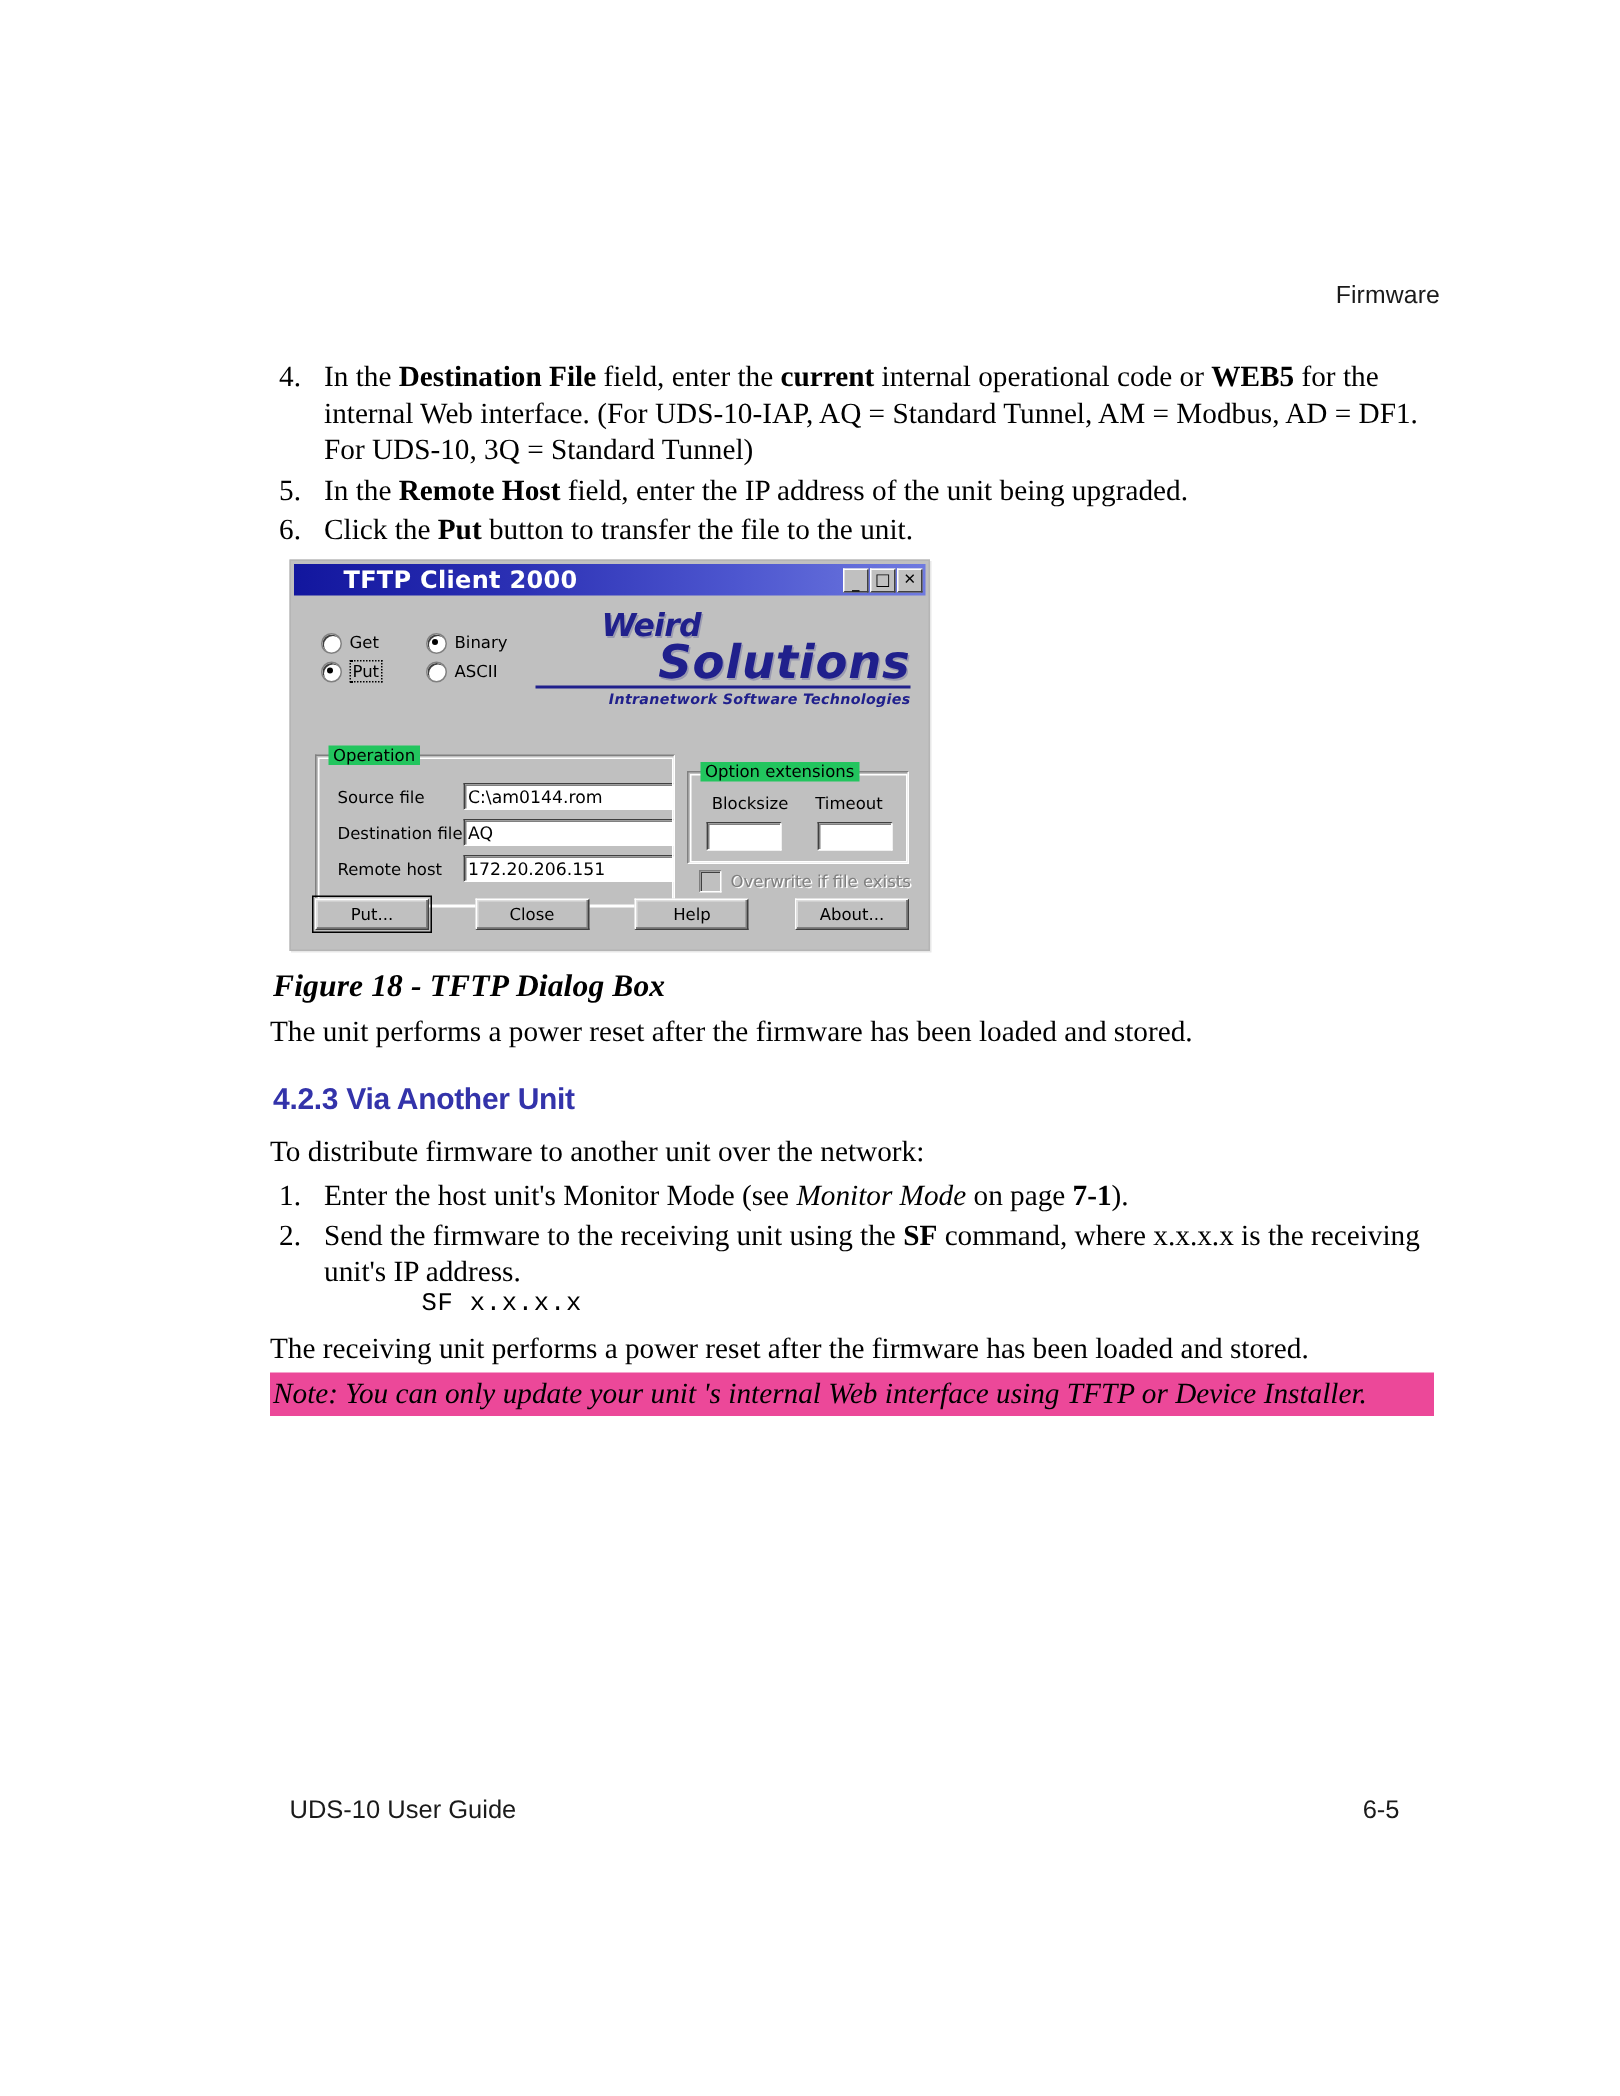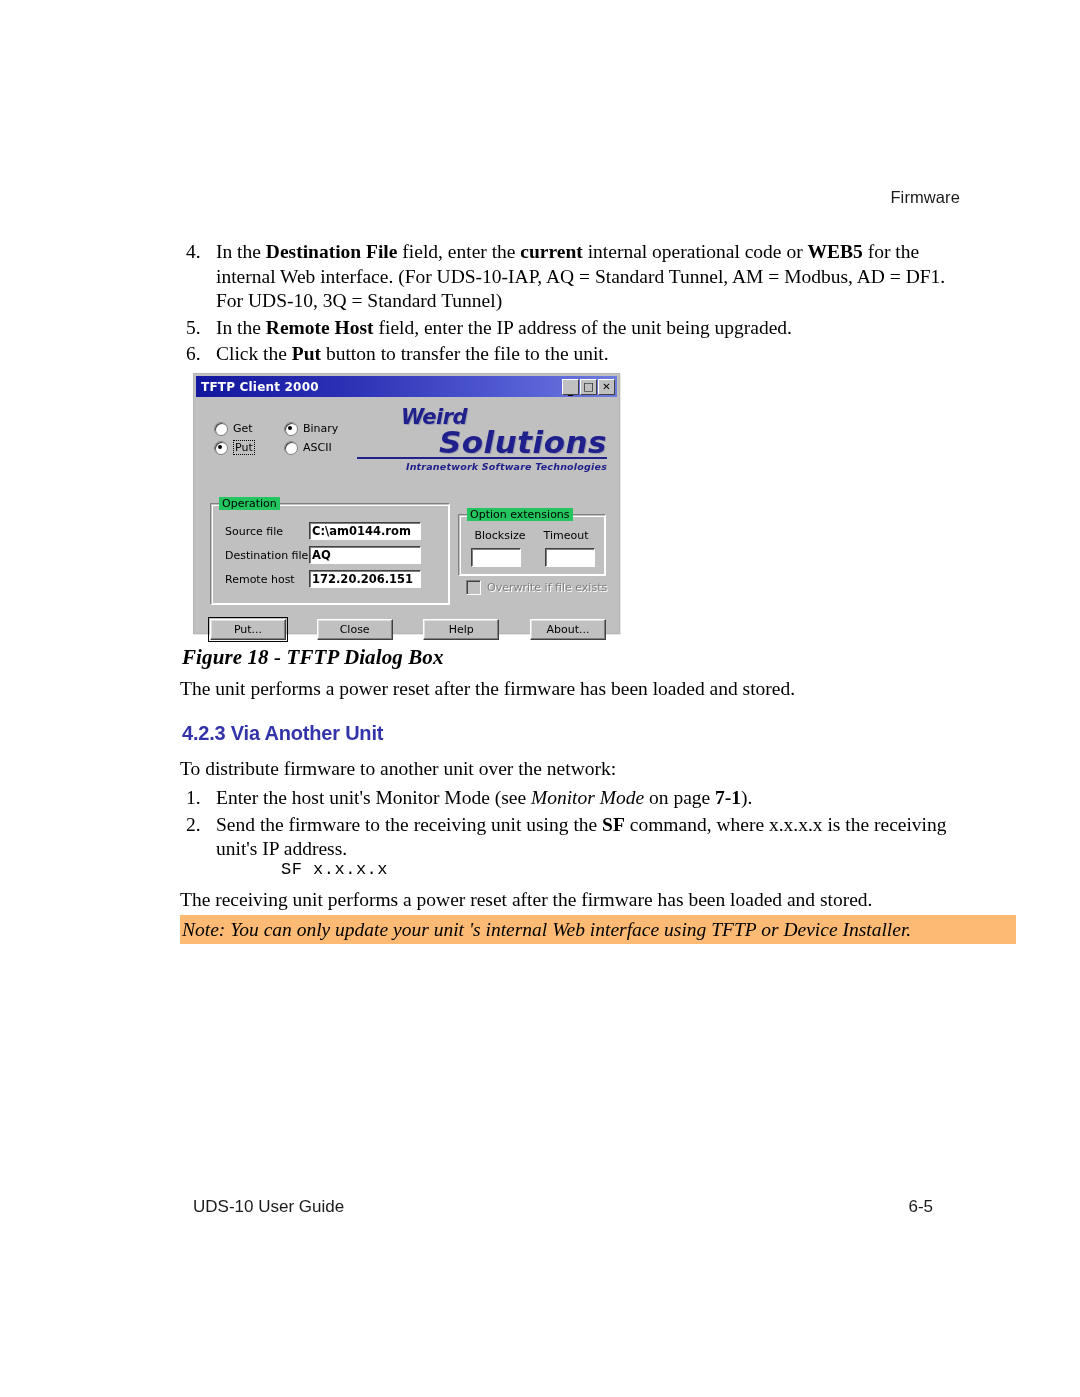--- a/index.html
+++ b/index.html
@@ -82,25 +82,26 @@
     margin: 2px 2px 0 2px;
     background: linear-gradient(to right, #12169e 0%, #2b30b4 35%, #4d56cf 70%, #6f7ae0 100%);
     display: flex;
     align-items: center;
     padding: 0 2px 0 5px;
     box-sizing: border-box;
   }
   .tb-title {
     color: #ffffff;
     font-weight: bold;
-    font-size: 12px;
+    font-size: 16px;
     font-family: "DejaVu Sans", sans-serif;
     letter-spacing: 0.2px;
     flex: 1 1 auto;
     white-space: nowrap;
+    margin-left: 28px;
   }
   .tb-btns { display: flex; gap: 1px; }
   .tb-btn {
     width: 17px; height: 16px;
     background: #c0c0c0;
     border: 1px solid;
     border-color: #ffffff #404040 #404040 #ffffff;
     box-sizing: border-box;
     position: relative;
   }
@@ -238,21 +239,21 @@
     line-height: 15px;
     color: #000;
     overflow: hidden;
     white-space: nowrap;
   }
 
   .fr1 { left: 14px; top: 18px; }
   .fr2 { left: 14px; top: 42px; }
   .fr3 { left: 14px; top: 66px; }
   .fr1 .field-label, .fr2 .field-label, .fr3 .field-label { width: 84px; }
-  .fr1 .textbox, .fr2 .textbox, .fr3 .textbox { width: 112px; height: 18px; font-weight: bold; }
+  .fr1 .textbox, .fr2 .textbox, .fr3 .textbox { width: 140px; height: 18px; }
 
   .opt-heads {
     position: absolute;
     left: 8px; top: 14px;
     width: 132px;
     display: flex;
   }
   .opt-heads span { flex: 1 1 50%; text-align: center; font-size: 11px; }
   .opt-boxes {
     position: absolute;
@@ -281,21 +282,21 @@
   .chk-label {
     font-size: 11px;
     color: #808080;
     text-shadow: 1px 1px 0 #ffffff;
     white-space: nowrap;
   }
 
   
   .btn-row {
     position: absolute;
-    left: 16px; top: 222px;
+    left: 16px; top: 202px;
     width: 396px;
     display: flex;
     justify-content: space-between;
   }
   .btn {
     width: 76px;
     height: 21px;
     background: #c0c0c0;
     border: 1px solid;
     border-color: #ffffff #404040 #404040 #ffffff;
@@ -349,22 +350,22 @@
     position: absolute;
     left: 281px;
     font-family: "Liberation Mono", "DejaVu Sans Mono", monospace;
     font-size: 17px;
     letter-spacing: 0.5px;
   }
 
   .note {
     position: absolute;
     left: 180px;
-    width: 836px;
-    background: #fdba74;
+    width: 776px;
+    background: #ec4899;
     font-style: italic;
     font-size: 19.5px;
     line-height: 25px;
     padding: 2px 0 2px 2px;
     box-sizing: border-box;
   }
 
   
   .footer {
     position: absolute;

